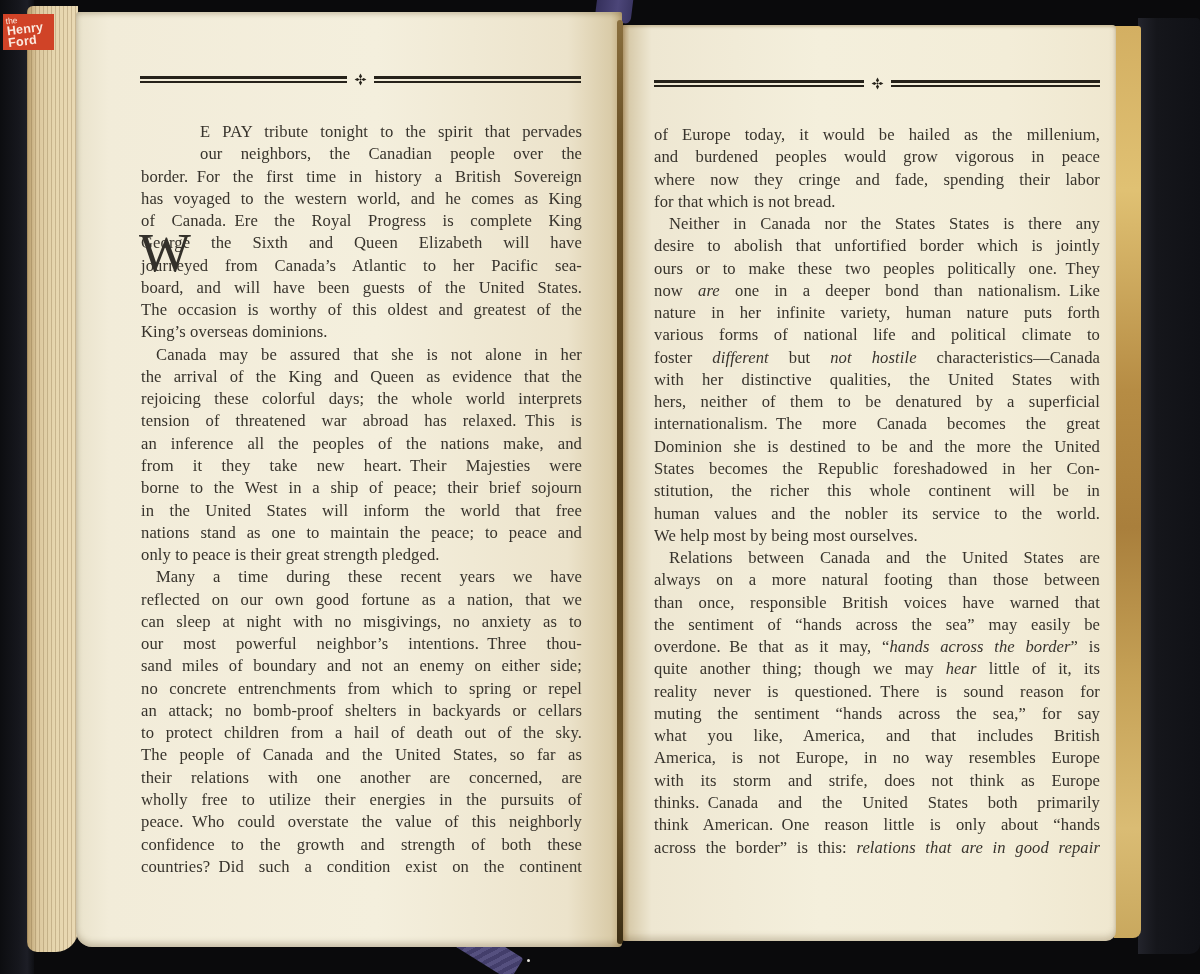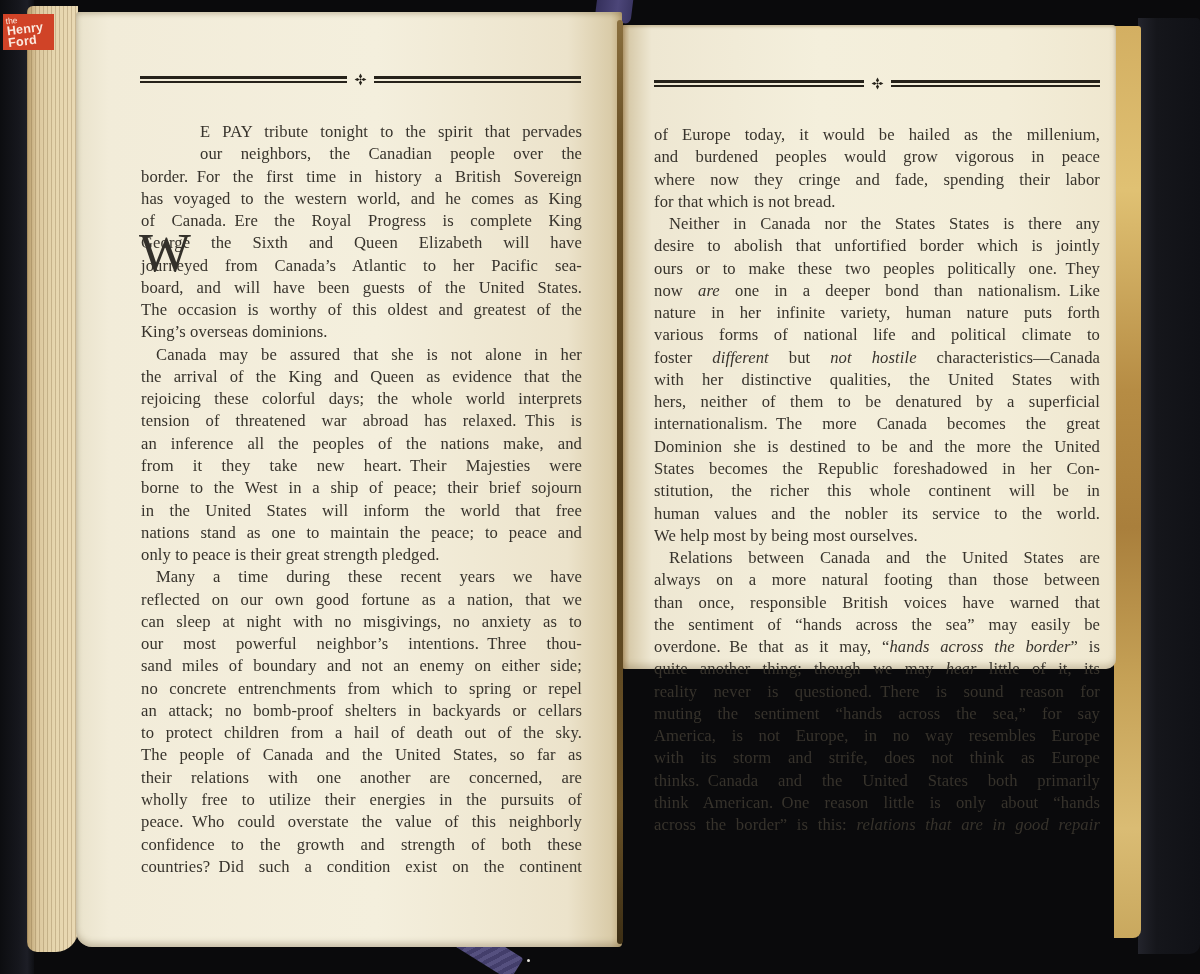--- a/index.html
+++ b/index.html
@@ -33,21 +33,21 @@
   .speck{position:absolute;left:527px;top:959px;width:3px;height:3px;border-radius:50%;background:#e9e6df;}
   
   .page{position:absolute;box-sizing:border-box;}
   .page.left{
     left:76px;top:12px;width:546px;height:935px;
     background:linear-gradient(90deg,#e9e2cb 0%,#f2ecd9 6%,#f4efdd 55%,#ecE3cb 90%,#d9cba8 98%,#c3ad80 100%);
     background:linear-gradient(90deg,#e9e2cb 0%,#f2ecd9 6%,#f4efdd 55%,#ece3cb 90%,#d9cba8 98%,#c3ad80 100%);
     border-radius:3px 2px 4px 16px;
     box-shadow:inset 0 3px 4px rgba(120,100,60,.25), inset 0 -4px 6px rgba(110,90,55,.3);}
   .page.right{
-    left:622px;top:25px;width:494px;height:644px;
+    left:622px;top:25px;width:494px;height:916px;
     background:linear-gradient(90deg,#b59a6d 0%,#d8cbab 1.5%,#eee7d2 6%,#f4efdc 40%,#f3edd8 78%,#efe7cf 100%);
     border-radius:2px 4px 10px 3px;
     box-shadow:inset 0 2px 3px rgba(140,115,65,.35), inset 0 -4px 6px rgba(110,90,55,.28);}
   .gutter{position:absolute;left:617px;top:20px;width:6px;height:924px;
     background:linear-gradient(180deg,#8a6f3e 0%,#6d5429 12%,#55401d 50%,#6b5328 85%,#3c2e14 100%);
     border-radius:3px;}
   
   .headrule{position:absolute;display:flex;align-items:center;height:9px;}
   .headrule .bar{flex:1;height:7px;box-sizing:border-box;
     border-top:3px solid #26221a;border-bottom:2px solid #26221a;}
@@ -173,20 +173,21 @@
         <div class="line"><span>human values and the nobler its service to the world.</span></div>
         <div class="line parend"><span>We help most by being most ourselves.</span></div>
         <div class="line indent"><span>Relations between Canada and the United States are</span></div>
         <div class="line"><span>always on a more natural footing than those between</span></div>
         <div class="line"><span>than once, responsible British voices have warned that</span></div>
         <div class="line"><span>the sentiment of “hands across the sea” may easily be</span></div>
         <div class="line"><span>overdone. Be that as it may, “</span><em>hands across the border</em><span>” is</span></div>
         <div class="line"><span>quite another thing; though we may </span><em>hear</em><span> little of it, its</span></div>
         <div class="line"><span>reality never is questioned. There is sound reason for</span></div>
         <div class="line"><span>muting the sentiment “hands across the sea,” for say</span></div>
+        <div class="line"><span>what you like, America, and that includes British</span></div>
         <div class="line"><span>America, is not Europe, in no way resembles Europe</span></div>
         <div class="line"><span>with its storm and strife, does not think as Europe</span></div>
         <div class="line"><span>thinks. Canada and the United States both primarily</span></div>
         <div class="line"><span>think American. One reason little is only about “hands</span></div>
         <div class="line"><span>across the border” is this: </span><em>relations that are in good repair</em></div>
       </div>
   </div>
 
   <div class="gutter"></div>
 

